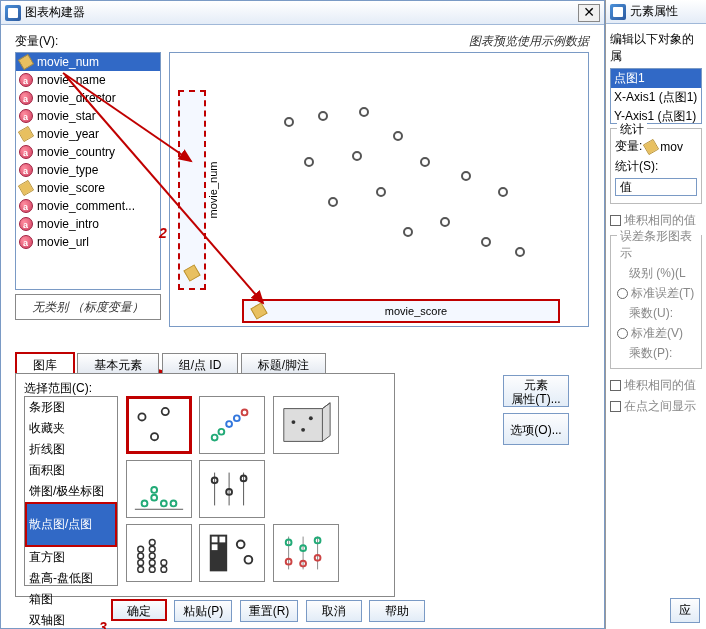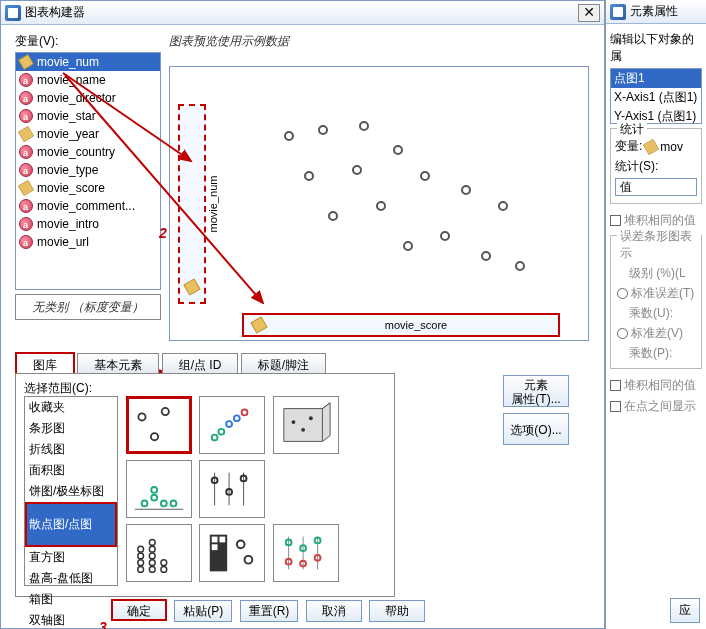--- a/index.html
+++ b/index.html
@@ -16,21 +16,21 @@
 .var-label{margin-bottom:2px}
 .var-list{border:1px solid #7a9ac5;height:238px;overflow:hidden;background:#fff}
 .var-row{display:flex;align-items:center;height:18px;padding:0 3px;gap:4px}
 .var-row.sel{background:#3169c6;color:#fff}
 .vicon{width:14px;height:14px;display:inline-block;flex-shrink:0}
 .vicon.ruler{background:linear-gradient(90deg,#e8c060 0,#e8c060 100%);border:1px solid #b89030;transform:rotate(-30deg) scale(.85)}
 .vicon.nominal{border-radius:50%;background:radial-gradient(circle at 35% 35%,#ff8ea0,#d04060);border:1px solid #a02040}
 .vicon.nominal::after{content:'a';color:#fff;font-weight:700;font-size:9px;position:relative;left:3px;top:-1px}
 .no-cat{margin-top:4px;border:1px solid #888;height:26px;display:flex;align-items:center;justify-content:center;font-style:italic;color:#333;background:#fff}
 .preview{position:absolute;left:168px;top:8px;width:420px}
-.preview-title{text-align:left;font-style:italic;color:#333;margin-bottom:16px}
+.preview-title{text-align:right;font-style:italic;color:#333;margin-bottom:2px}
 .preview-box{border:1px solid #7a9ac5;height:275px;background:#fff;position:relative}
 .y-drop{position:absolute;left:8px;top:37px;width:28px;height:200px;border:2px dashed #c00000;background:#f4f8ff}
 .y-drop .ytxt{position:absolute;left:5px;top:50%;transform:translateY(-50%) rotate(-90deg);transform-origin:center;white-space:nowrap;font-size:11px}
 .y-drop .yrul{position:absolute;left:5px;bottom:8px;width:14px;height:14px;background:#e8c060;border:1px solid #b89030;transform:rotate(-30deg) scale(.9)}
 .x-drop{position:absolute;left:72px;bottom:3px;width:318px;height:24px;border:2px solid #c00000;background:#f4f8ff;display:flex;align-items:center}
 .x-drop .xrul{margin:0 8px;width:14px;height:14px;background:#e8c060;border:1px solid #b89030;transform:rotate(-30deg) scale(.9)}
 .x-drop .xtxt{flex:1;text-align:center;font-size:11px}
 .plot{position:absolute;left:46px;top:14px;right:14px;height:222px}
 .pt{position:absolute;width:10px;height:10px;border:2px solid #555;border-radius:50%}
 .arrow{position:absolute;pointer-events:none}
@@ -184,22 +184,22 @@
     <div class="tabs-row">
       <span class="tab active">图库</span>
       <span class="tab">基本元素</span>
       <span class="tab">组/点 ID</span>
       <span class="tab">标题/脚注</span>
     </div>
 
     <div class="gal-panel">
       <div class="gal-label">选择范围(C):</div>
       <div class="gal-list" id="gallist">
+          <div class="gal-item">条形图</div>
           <div class="gal-item">收藏夹</div>
-          <div class="gal-item">条形图</div>
           <div class="gal-item">折线图</div>
           <div class="gal-item">面积图</div>
           <div class="gal-item">饼图/极坐标图</div>
           <div class="gal-item sel">散点图/点图</div>
           <div class="gal-item">直方图</div>
           <div class="gal-item">盘高-盘低图</div>
           <div class="gal-item">箱图</div>
           <div class="gal-item">双轴图</div>
         </div>
       <div class="thumbs">

